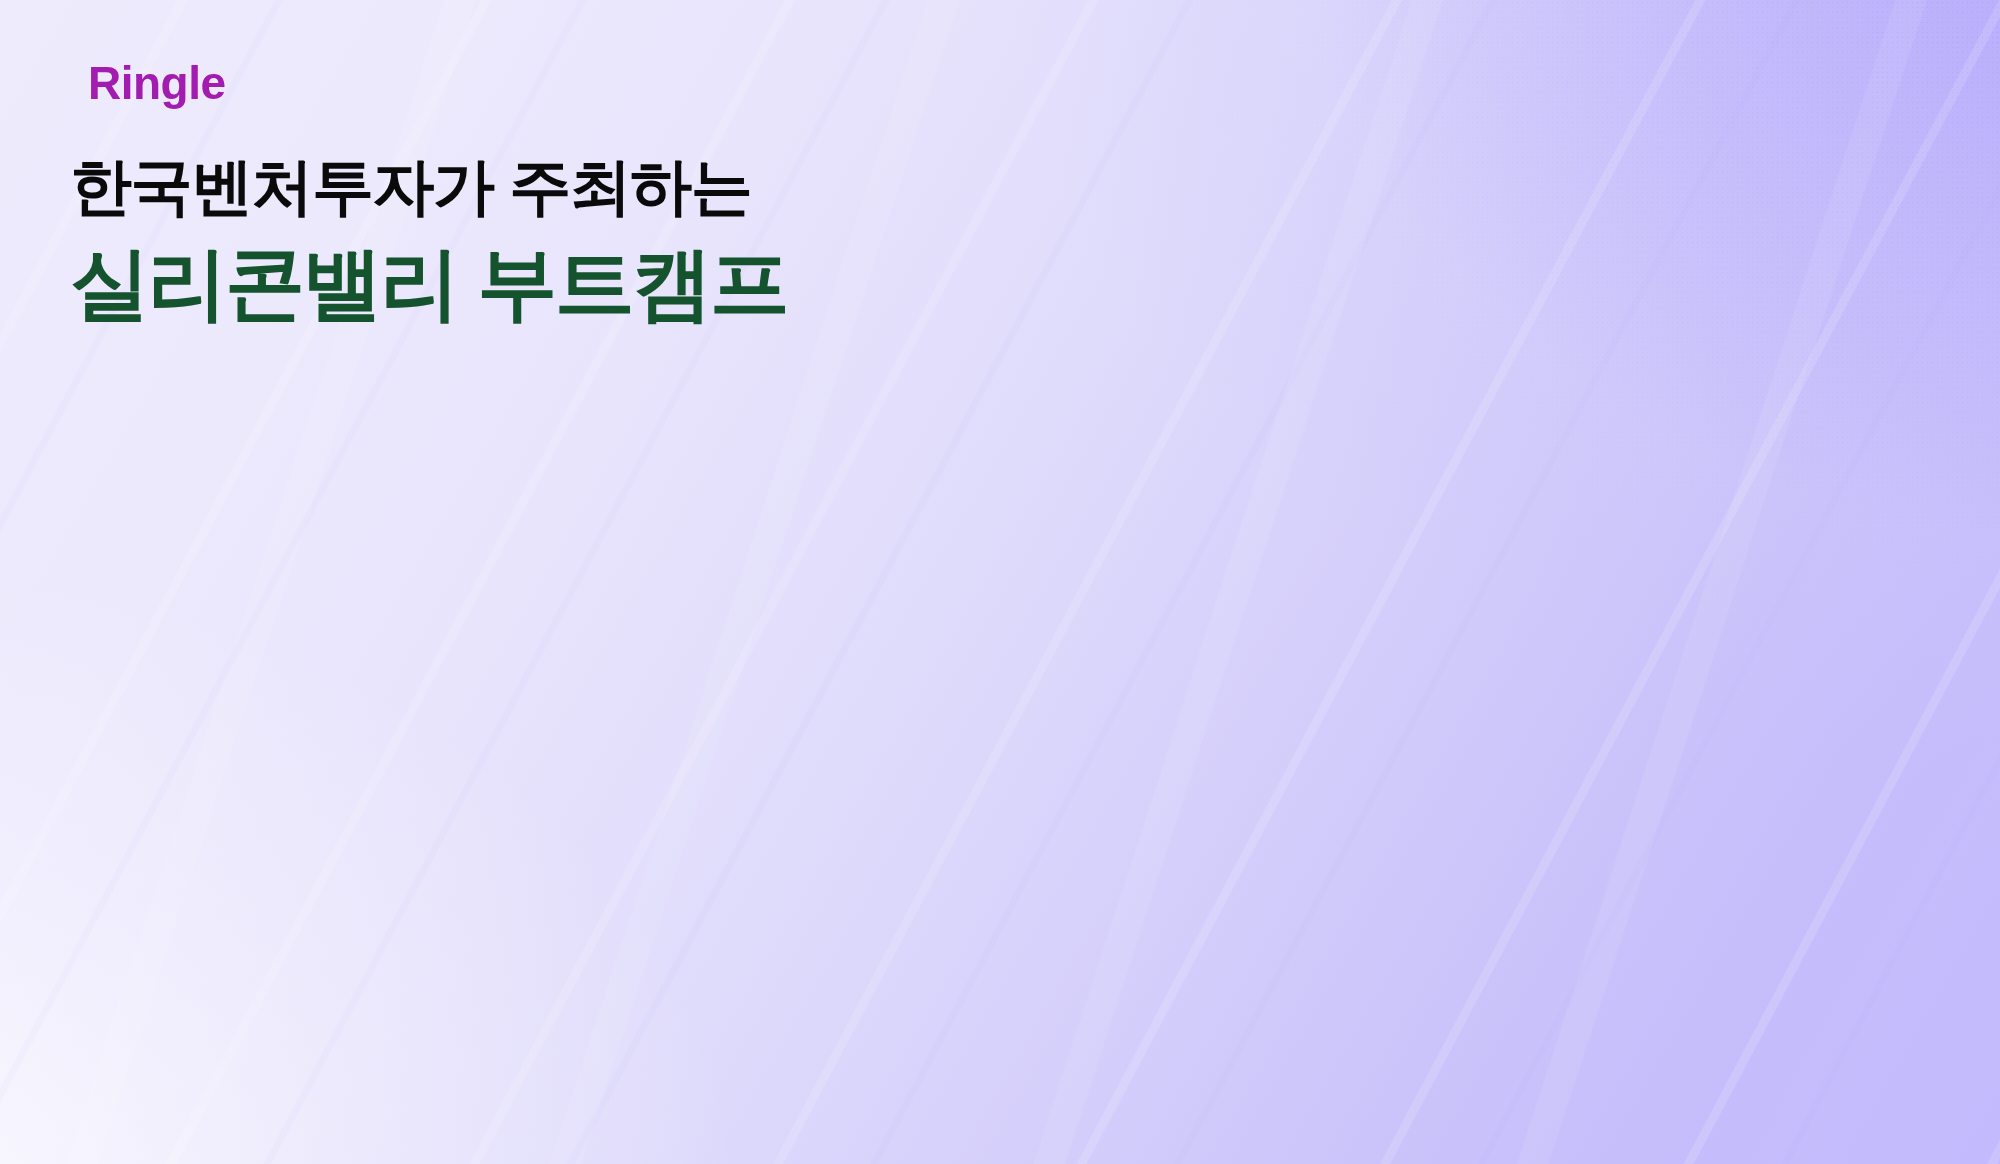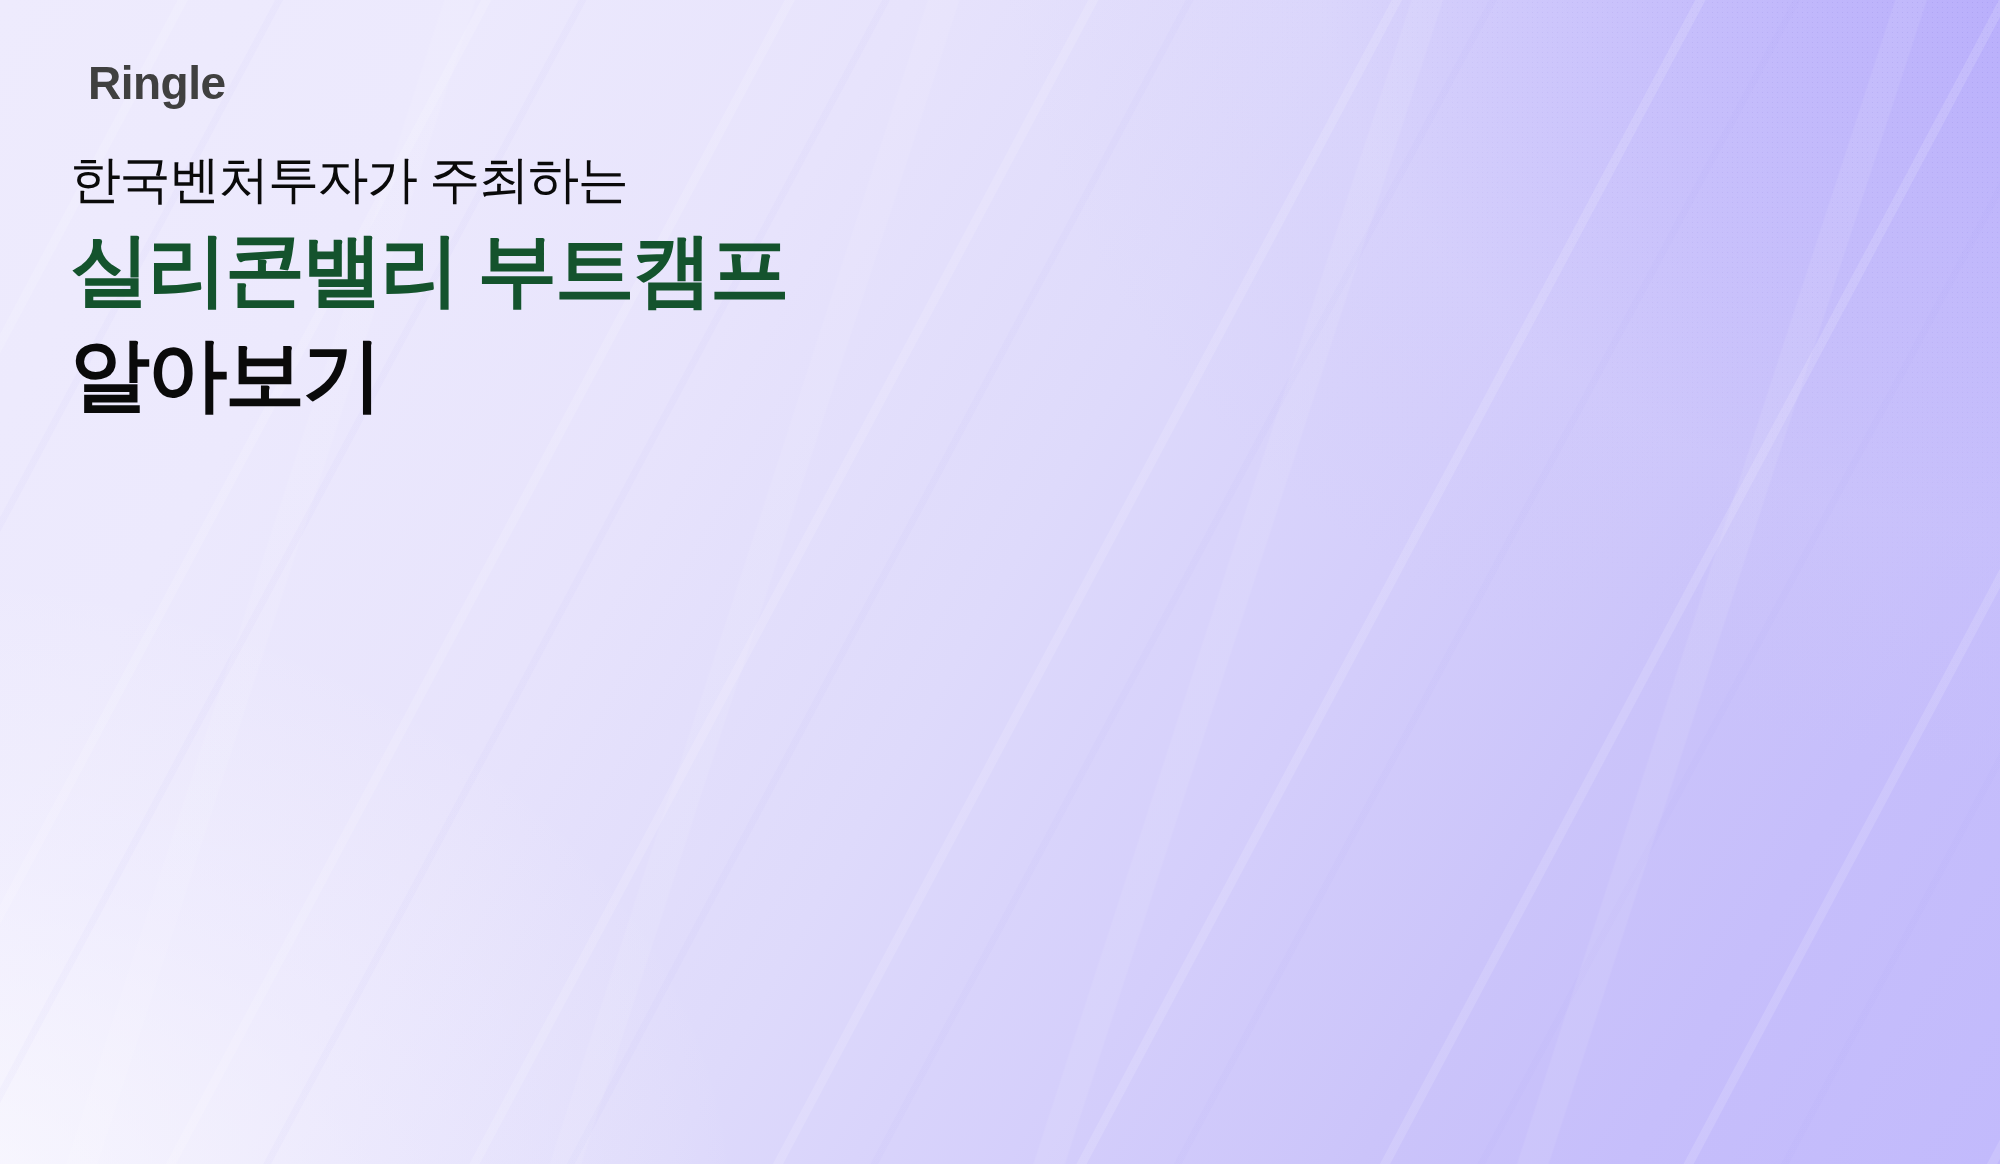--- a/index.html
+++ b/index.html
@@ -124,21 +124,21 @@
     padding: 0;
   }
 
   .logo {
     position: absolute;
     left: 88px;
     top: 60px;
     font-size: 46px;
     font-weight: 700;
     letter-spacing: -0.5px;
-    color: #404040;
+    color: #a21caf;
     line-height: 1;
     user-select: none;
   }
 
   .headline {
     position: absolute;
     left: 70px;
     top: 148px;
     margin: 0;
     padding: 0;
@@ -146,22 +146,22 @@
     line-height: 1.27;
     letter-spacing: -2px;
   }
 
   .headline .line {
     display: block;
     white-space: nowrap;
   }
 
   .line-1 {
-    font-size: 51px;
-    font-weight: 400;
+    font-size: 62px;
+    font-weight: 700;
     color: #0A0A0A;
     letter-spacing: -1.5px;
   }
 
   .line-2 {
     font-size: 80px;
     font-weight: 800;
     color: #14532d;
     letter-spacing: -2.5px;
     margin-top: 6px;
@@ -188,17 +188,16 @@
   <div class="bg-noise-global"></div>
   <div class="bg-noise"></div>
 
   <div class="content">
 
     <div class="logo">Ringle</div>
 
     <div class="headline">
       <span class="line line-1">한국벤처투자가 주최하는</span>
       <span class="line line-2">실리콘밸리 부트캠프</span>
-      <span class="line line-3">알아보기</span>
     </div>
 
   </div>
 </div>
 
 </body></html>

